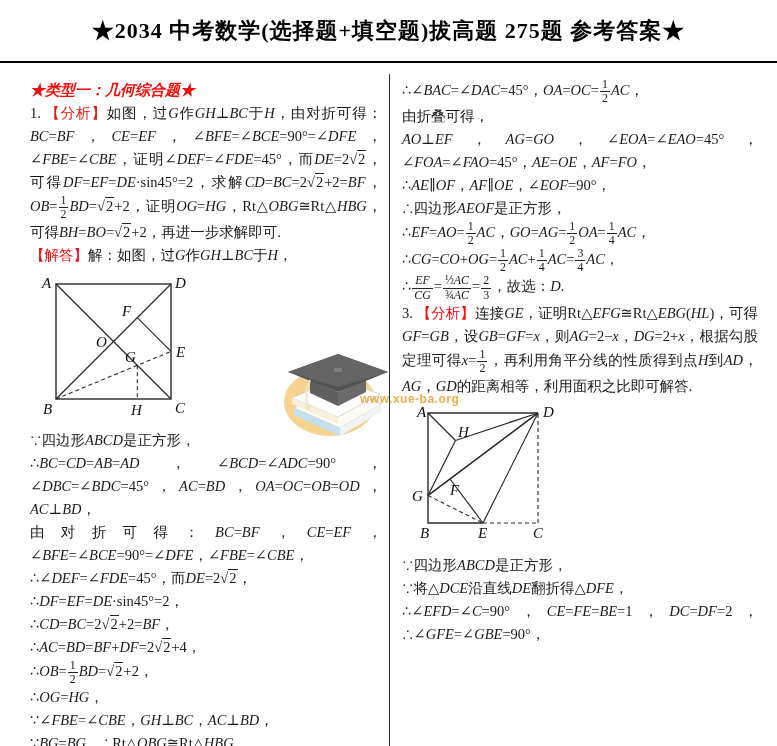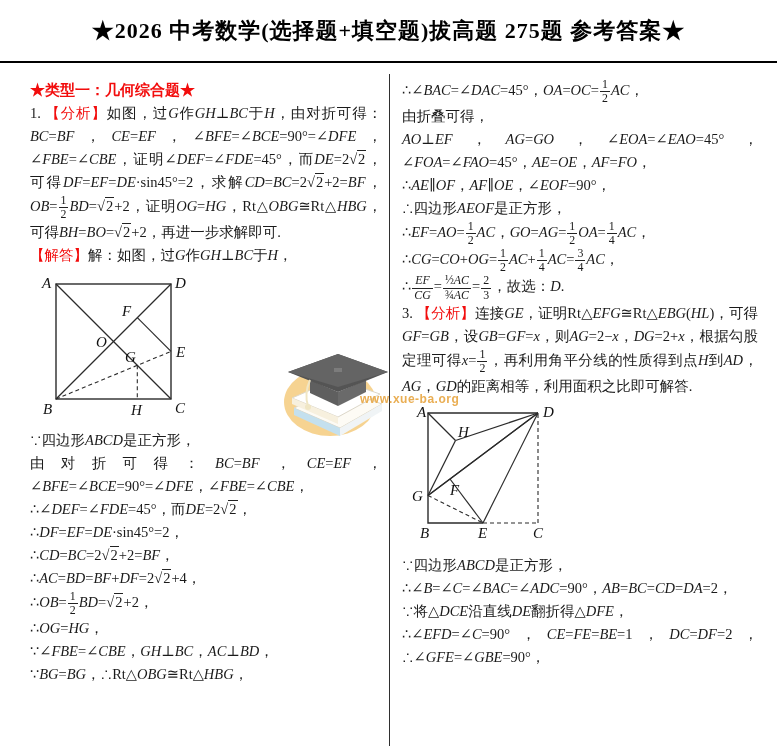--- a/index.html
+++ b/index.html
@@ -7,41 +7,41 @@
         font-family:"Liberation Serif","DejaVu Serif",serif;color:#1a1a1a;}
   .title{position:absolute;top:16px;left:0;width:777px;text-align:center;
          font-size:22px;font-weight:bold;letter-spacing:1px;color:#000;}
   .title-rule{position:absolute;top:61px;left:0;width:777px;height:2px;background:#000;}
   .col-divider{position:absolute;top:74px;left:389px;width:1px;height:672px;background:#2f2f2f;}
   .col{position:absolute;top:78px;font-size:14.5px;line-height:23px;text-align:justify;}
   .col-left{left:30px;width:352px;}
   .col-right{left:402px;width:356px;}
   .para{margin:0;}
   .red{color:var(--red,#f20c0c);}
-  .heading-red{font-weight:bold;font-size:15px;line-height:24px;}
+  .heading-red{font-weight:bold;font-size:15px;line-height:24px;font-style:italic;}
   i{font-style:italic;}
   .fr{display:inline-block;vertical-align:middle;text-align:center;
       font-size:0.82em;line-height:1.1;margin:0 1px;}
   .fr .nu{display:block;padding:0 2px;border-bottom:1px solid #222;}
   .fr .de{display:block;padding:0 2px;}
   .sq .vin{border-top:1px solid #222;padding:0 1px;}
   .fig{display:block;margin:5px 0 5px 6px;}
   .fig line,.fig rect,.fig polyline{stroke:#2b2b2b;fill:none;}
   .fig text{font-size:15px;font-style:italic;fill:#111;
             font-family:"Liberation Serif","DejaVu Serif",serif;}
   .watermark{position:absolute;left:280px;top:346px;width:230px;height:104px;
              pointer-events:none;opacity:.88;z-index:5;}
   .wm-text{position:absolute;left:80px;top:46px;font-family:"Liberation Sans","DejaVu Sans",sans-serif;
            font-weight:bold;font-size:12px;letter-spacing:.5px;color:var(--wm,#e7a33c);}
 </style>
 </head>
 <body>
 
 <div class="page">
-  <div class="title">★2026 中考数学(选择题+填空题)拔高题 275题 参考答案★</div>
+  <div class="title">★2034 中考数学(选择题+填空题)拔高题 275题 参考答案★</div>
   <div class="title-rule"></div>
   <div class="col-divider"></div>
   <div class="col col-left" id="col-left">
       <div class="para heading-red"><span class="red">★类型一：几何综合题★</span></div>
       <div class="para"><span>1. </span><span class="red">【分析】</span><span>如图，过<i>G</i>作<i>GH</i>⊥<i>BC</i>于<i>H</i>，由对折可得：<i>BC</i>=<i>BF</i>，<i>CE</i>=<i>EF</i>，∠<i>BFE</i>=∠<i>BCE</i>=90°=∠<i>DFE</i>，∠<i>FBE</i>=∠<i>CBE</i>，证明∠<i>DEF</i>=∠<i>FDE</i>=45°，而<i>DE</i>=2<span class="sq">√<span class="vin">2</span></span>，可得<i>DF</i>=<i>EF</i>=<i>DE</i>·sin45°=2，求解<i>CD</i>=<i>BC</i>=2<span class="sq">√<span class="vin">2</span></span>+2=<i>BF</i>，<i>OB</i>=<span class="fr"><span class="nu">1</span><span class="de">2</span></span><i>BD</i>=<span class="sq">√<span class="vin">2</span></span>+2，证明<i>OG</i>=<i>HG</i>，Rt△<i>OBG</i>≅Rt△<i>HBG</i>，可得<i>BH</i>=<i>BO</i>=<span class="sq">√<span class="vin">2</span></span>+2，再进一步求解即可.</span></div>
       <div class="para"><span class="red">【解答】</span><span>解：如图，过<i>G</i>作<i>GH</i>⊥<i>BC</i>于<i>H</i>，</span></div>
     <svg class="fig" width="185" height="152" viewBox="0 0 185 152">
       <g stroke-width="1.4">
         <rect x="20" y="12" width="115" height="115"></rect>
       </g>
@@ -58,20 +58,21 @@
       <text x="139" y="16">D</text>
       <text x="7" y="142">B</text>
       <text x="139" y="141">C</text>
       <text x="60" y="75">O</text>
       <text x="86" y="44">F</text>
       <text x="89" y="90">G</text>
       <text x="140" y="85">E</text>
       <text x="95" y="143">H</text>
     </svg>
   <div class="para"><span>∵四边形<i>ABCD</i>是正方形，</span></div>
+      <div class="para"><span>∴<i>BC</i>=<i>CD</i>=<i>AB</i>=<i>AD</i>，∠<i>BCD</i>=∠<i>ADC</i>=90°，∠<i>DBC</i>=∠<i>BDC</i>=45°，<i>AC</i>=<i>BD</i>，<i>OA</i>=<i>OC</i>=<i>OB</i>=<i>OD</i>，<i>AC</i>⊥<i>BD</i>，</span></div>
       <div class="para"><span>由对折可得：<i>BC</i>=<i>BF</i>，<i>CE</i>=<i>EF</i>，∠<i>BFE</i>=∠<i>BCE</i>=90°=∠<i>DFE</i>，∠<i>FBE</i>=∠<i>CBE</i>，</span></div>
       <div class="para"><span>∴∠<i>DEF</i>=∠<i>FDE</i>=45°，而<i>DE</i>=2<span class="sq">√<span class="vin">2</span></span>，</span></div>
       <div class="para"><span>∴<i>DF</i>=<i>EF</i>=<i>DE</i>·sin45°=2，</span></div>
       <div class="para"><span>∴<i>CD</i>=<i>BC</i>=2<span class="sq">√<span class="vin">2</span></span>+2=<i>BF</i>，</span></div>
       <div class="para"><span>∴<i>AC</i>=<i>BD</i>=<i>BF</i>+<i>DF</i>=2<span class="sq">√<span class="vin">2</span></span>+4，</span></div>
       <div class="para"><span>∴<i>OB</i>=<span class="fr"><span class="nu">1</span><span class="de">2</span></span><i>BD</i>=<span class="sq">√<span class="vin">2</span></span>+2，</span></div>
       <div class="para"><span>∴<i>OG</i>=<i>HG</i>，</span></div>
       <div class="para"><span>∵∠<i>FBE</i>=∠<i>CBE</i>，<i>GH</i>⊥<i>BC</i>，<i>AC</i>⊥<i>BD</i>，</span></div>
       <div class="para"><span>∵<i>BG</i>=<i>BG</i>，∴Rt△<i>OBG</i>≅Rt△<i>HBG</i>，</span></div>
     </div>
@@ -107,21 +108,20 @@
       <text x="9" y="14">A</text>
       <text x="135" y="14">D</text>
       <text x="12" y="135">B</text>
       <text x="70" y="135">E</text>
       <text x="125" y="135">C</text>
       <text x="4" y="98">G</text>
       <text x="42" y="92">F</text>
       <text x="50" y="34">H</text>
     </svg>
   <div class="para"><span>∵四边形<i>ABCD</i>是正方形，</span></div>
-      <div class="para"><span>∴∠<i>B</i>=∠<i>C</i>=∠<i>BAC</i>=∠<i>ADC</i>=90°，<i>AB</i>=<i>BC</i>=<i>CD</i>=<i>DA</i>=2，</span></div>
       <div class="para"><span>∵将△<i>DCE</i>沿直线<i>DE</i>翻折得△<i>DFE</i>，</span></div>
       <div class="para"><span>∴∠<i>EFD</i>=∠<i>C</i>=90°，<i>CE</i>=<i>FE</i>=<i>BE</i>=1，<i>DC</i>=<i>DF</i>=2，∴∠<i>GFE</i>=∠<i>GBE</i>=90°，</span></div>
     </div>
 
   <div class="watermark">
     <svg width="108" height="96" viewBox="0 0 108 96">
       <ellipse cx="50" cy="56" rx="46" ry="34" fill="#f2c063" opacity="0.8"></ellipse>
       <polygon points="14,62 58,42 102,58 60,82" fill="#fdfbf4" stroke="#d8d2c2" stroke-width="1"></polygon>
       <polygon points="14,62 60,82 60,90 14,69" fill="#bcdcec"></polygon>
       <polygon points="60,82 102,58 102,65 60,90" fill="#eef3f5"></polygon>

